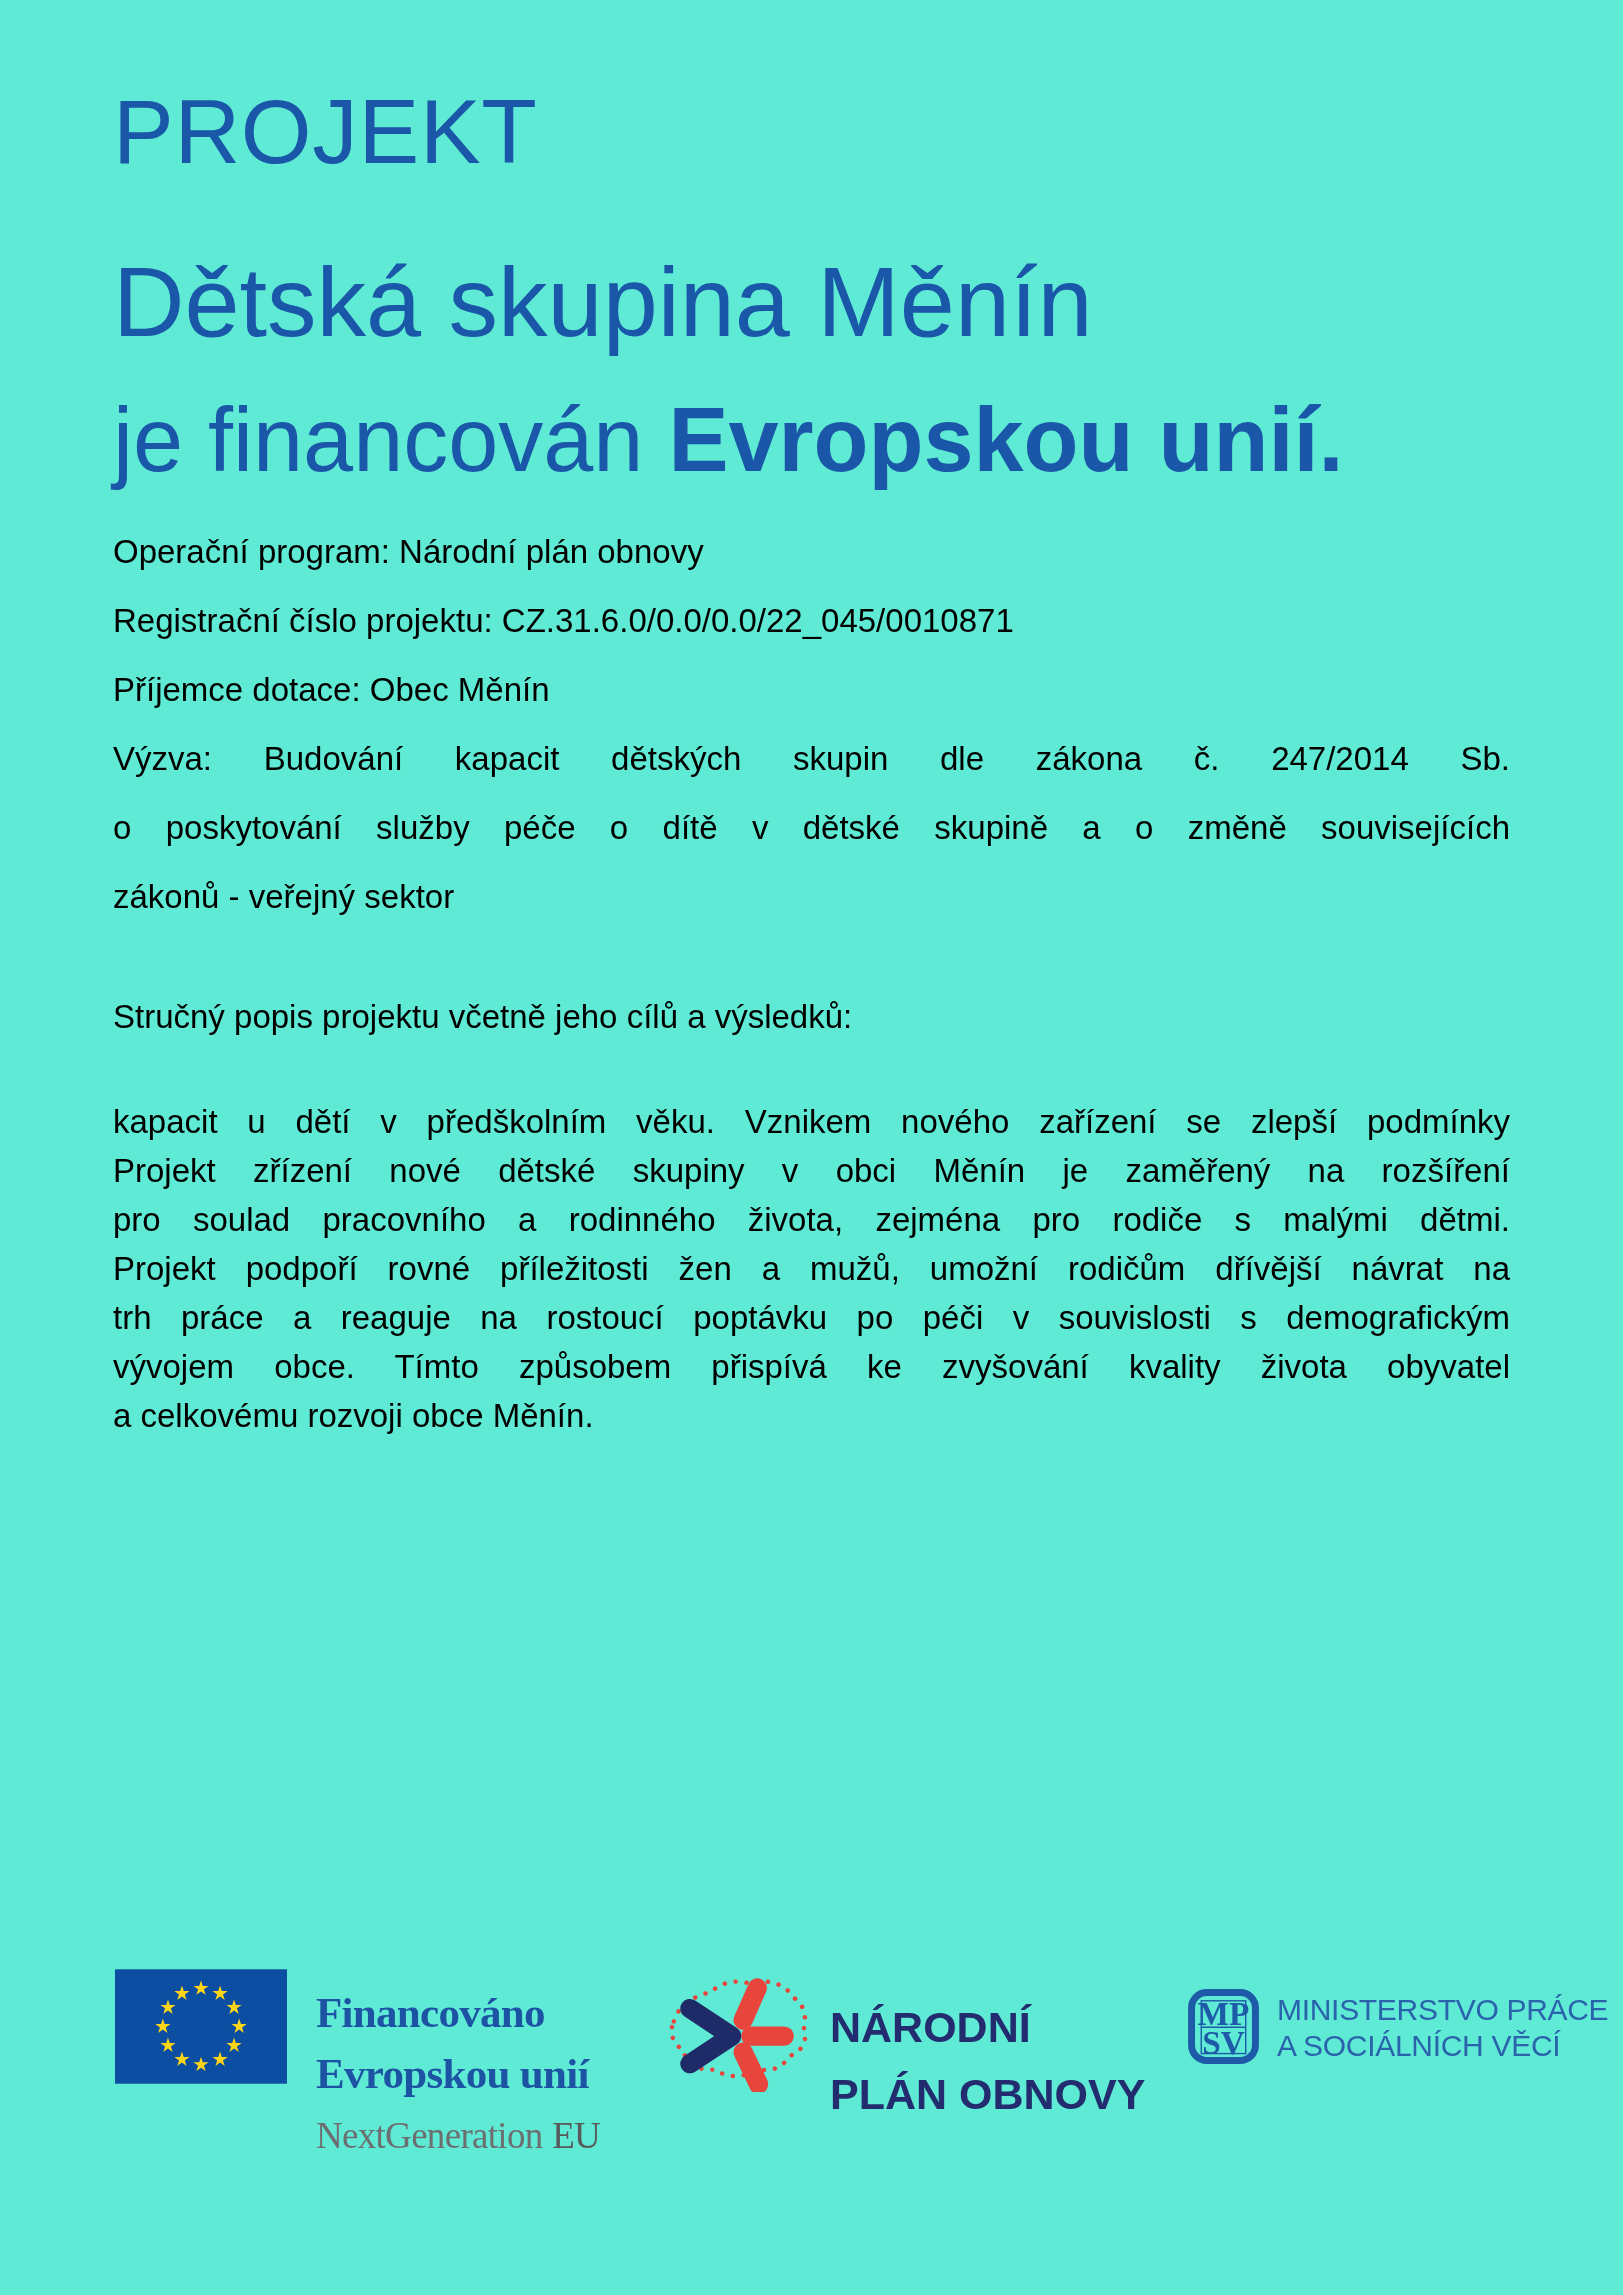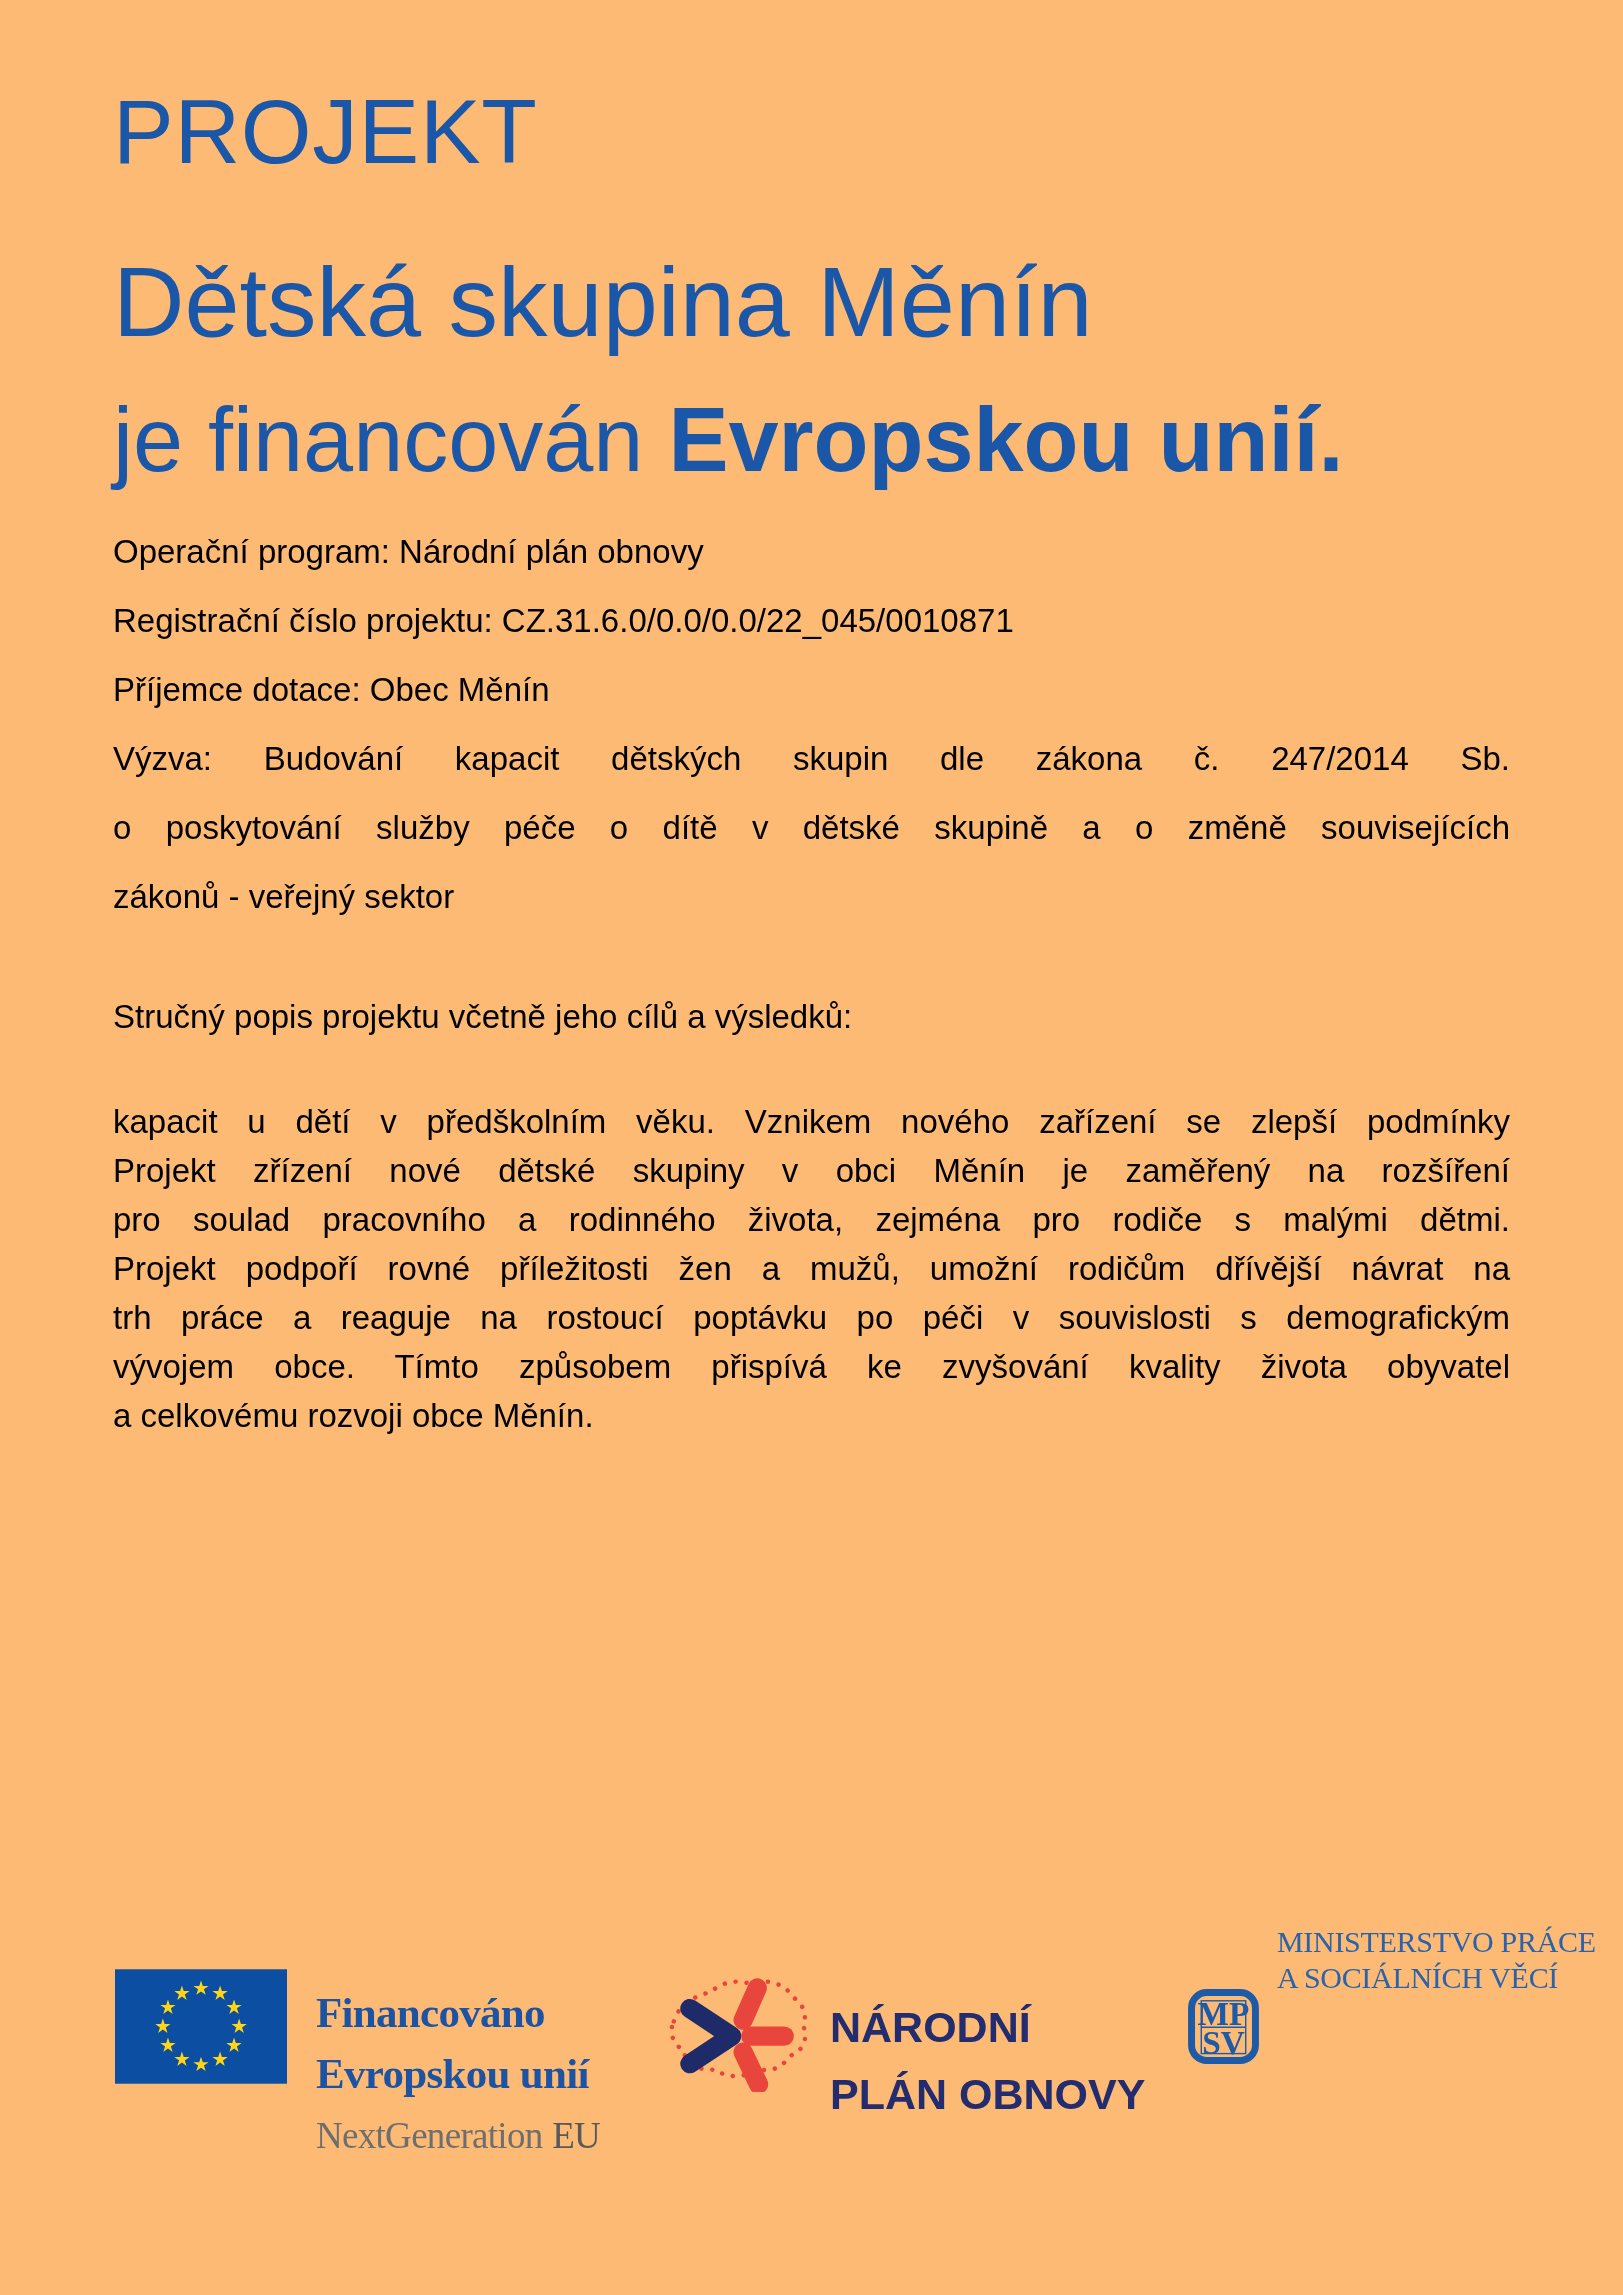--- a/index.html
+++ b/index.html
@@ -1,19 +1,19 @@
 <!DOCTYPE html>
 <html style="font-size:11px"><head>
 <meta charset="utf-8">
 <style>
   html,body{margin:0;padding:0;background:#888;}
   .page{
     position:relative;
     width:1624px;height:2295px;
-    background:#fdba74;
+    background:#5eead4;
     font-family:"Liberation Sans", sans-serif;
     overflow:hidden;
   }
   .abs{position:absolute;}
   
   .kicker{
     left:113px;top:82px;width:1397px;
     font-size:91px;line-height:1.1;font-weight:400;
     color:#1b57a8;letter-spacing:0.7px;
   }
@@ -52,21 +52,21 @@
   .eu-text .l3{
     font-size:37px;line-height:56px;font-weight:400;color:#6d6e70;
     letter-spacing:-0.7px;margin-top:4.2px;
   }
   .eu-text .l3 .eu2{color:#58595b;margin-left:9.7px;}
   .npo-symbol{left:661px;top:1970px;}
   .npo-text{left:830px;top:1994px;color:#222c6e;font-weight:700;}
   .npo-text .l1{font-size:43px;line-height:67px;letter-spacing:0px;}
   .npo-text .l2{font-size:43px;line-height:67px;letter-spacing:0px;}
   .mpsv-logo{left:1188px;top:1989px;}
-  .mpsv-text{left:1277px;top:1924px;color:#2a63ac;font-family:Liberation Serif, serif;}
+  .mpsv-text{left:1277px;top:1992px;color:#2a63ac;}
   .mpsv-text .l1,.mpsv-text .l2{
     font-size:30px;line-height:36px;font-weight:400;letter-spacing:-0.3px;
   }
 </style>
 </head>
 <body>
 
 <div class="page">
 
   <div class="abs kicker">PROJEKT</div>

